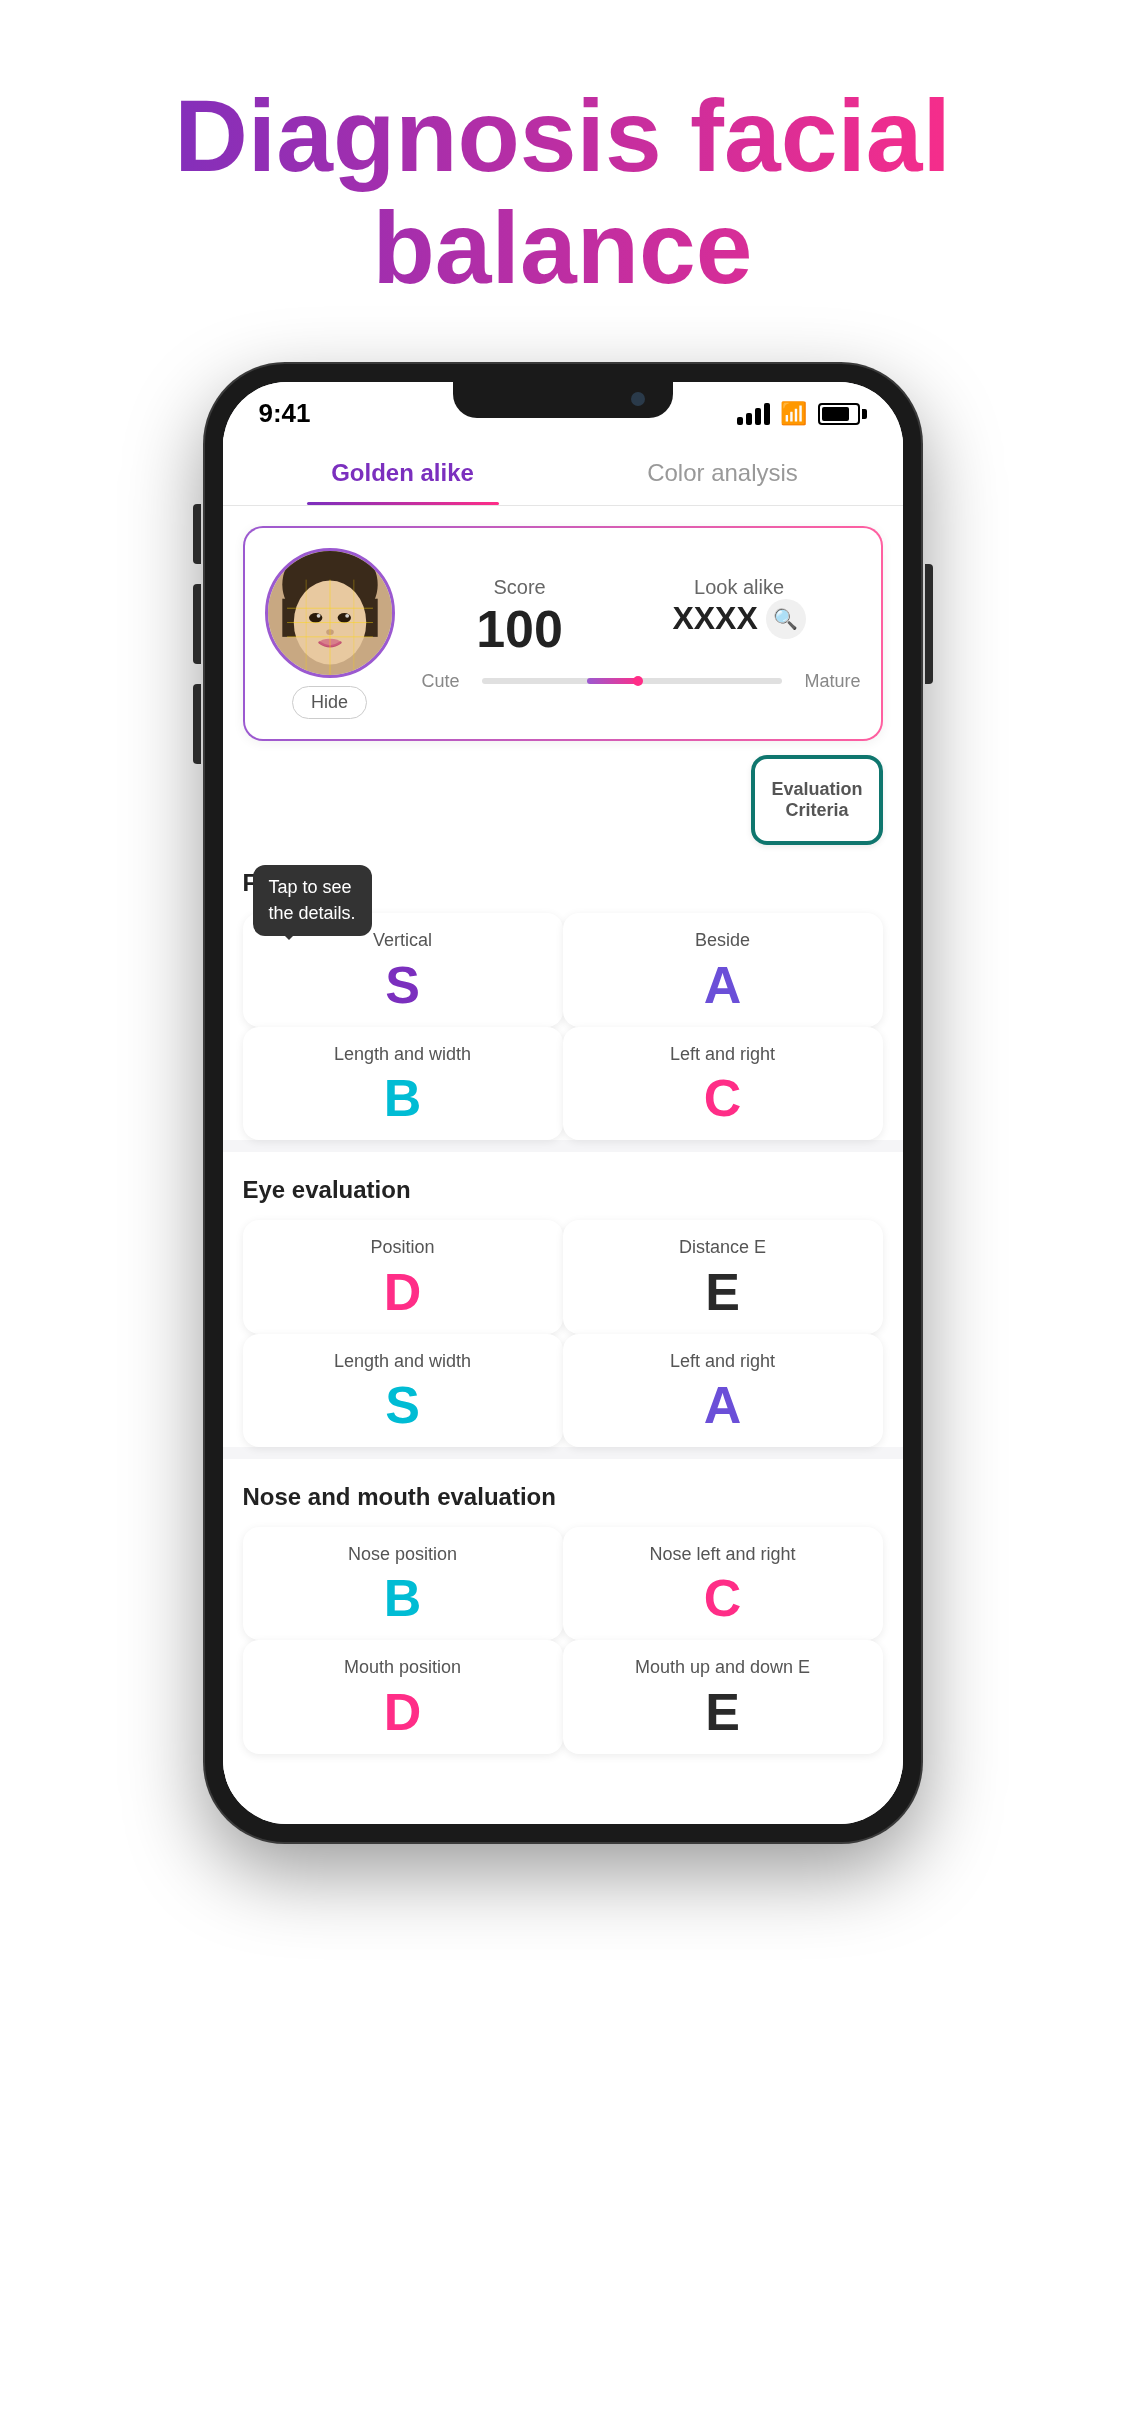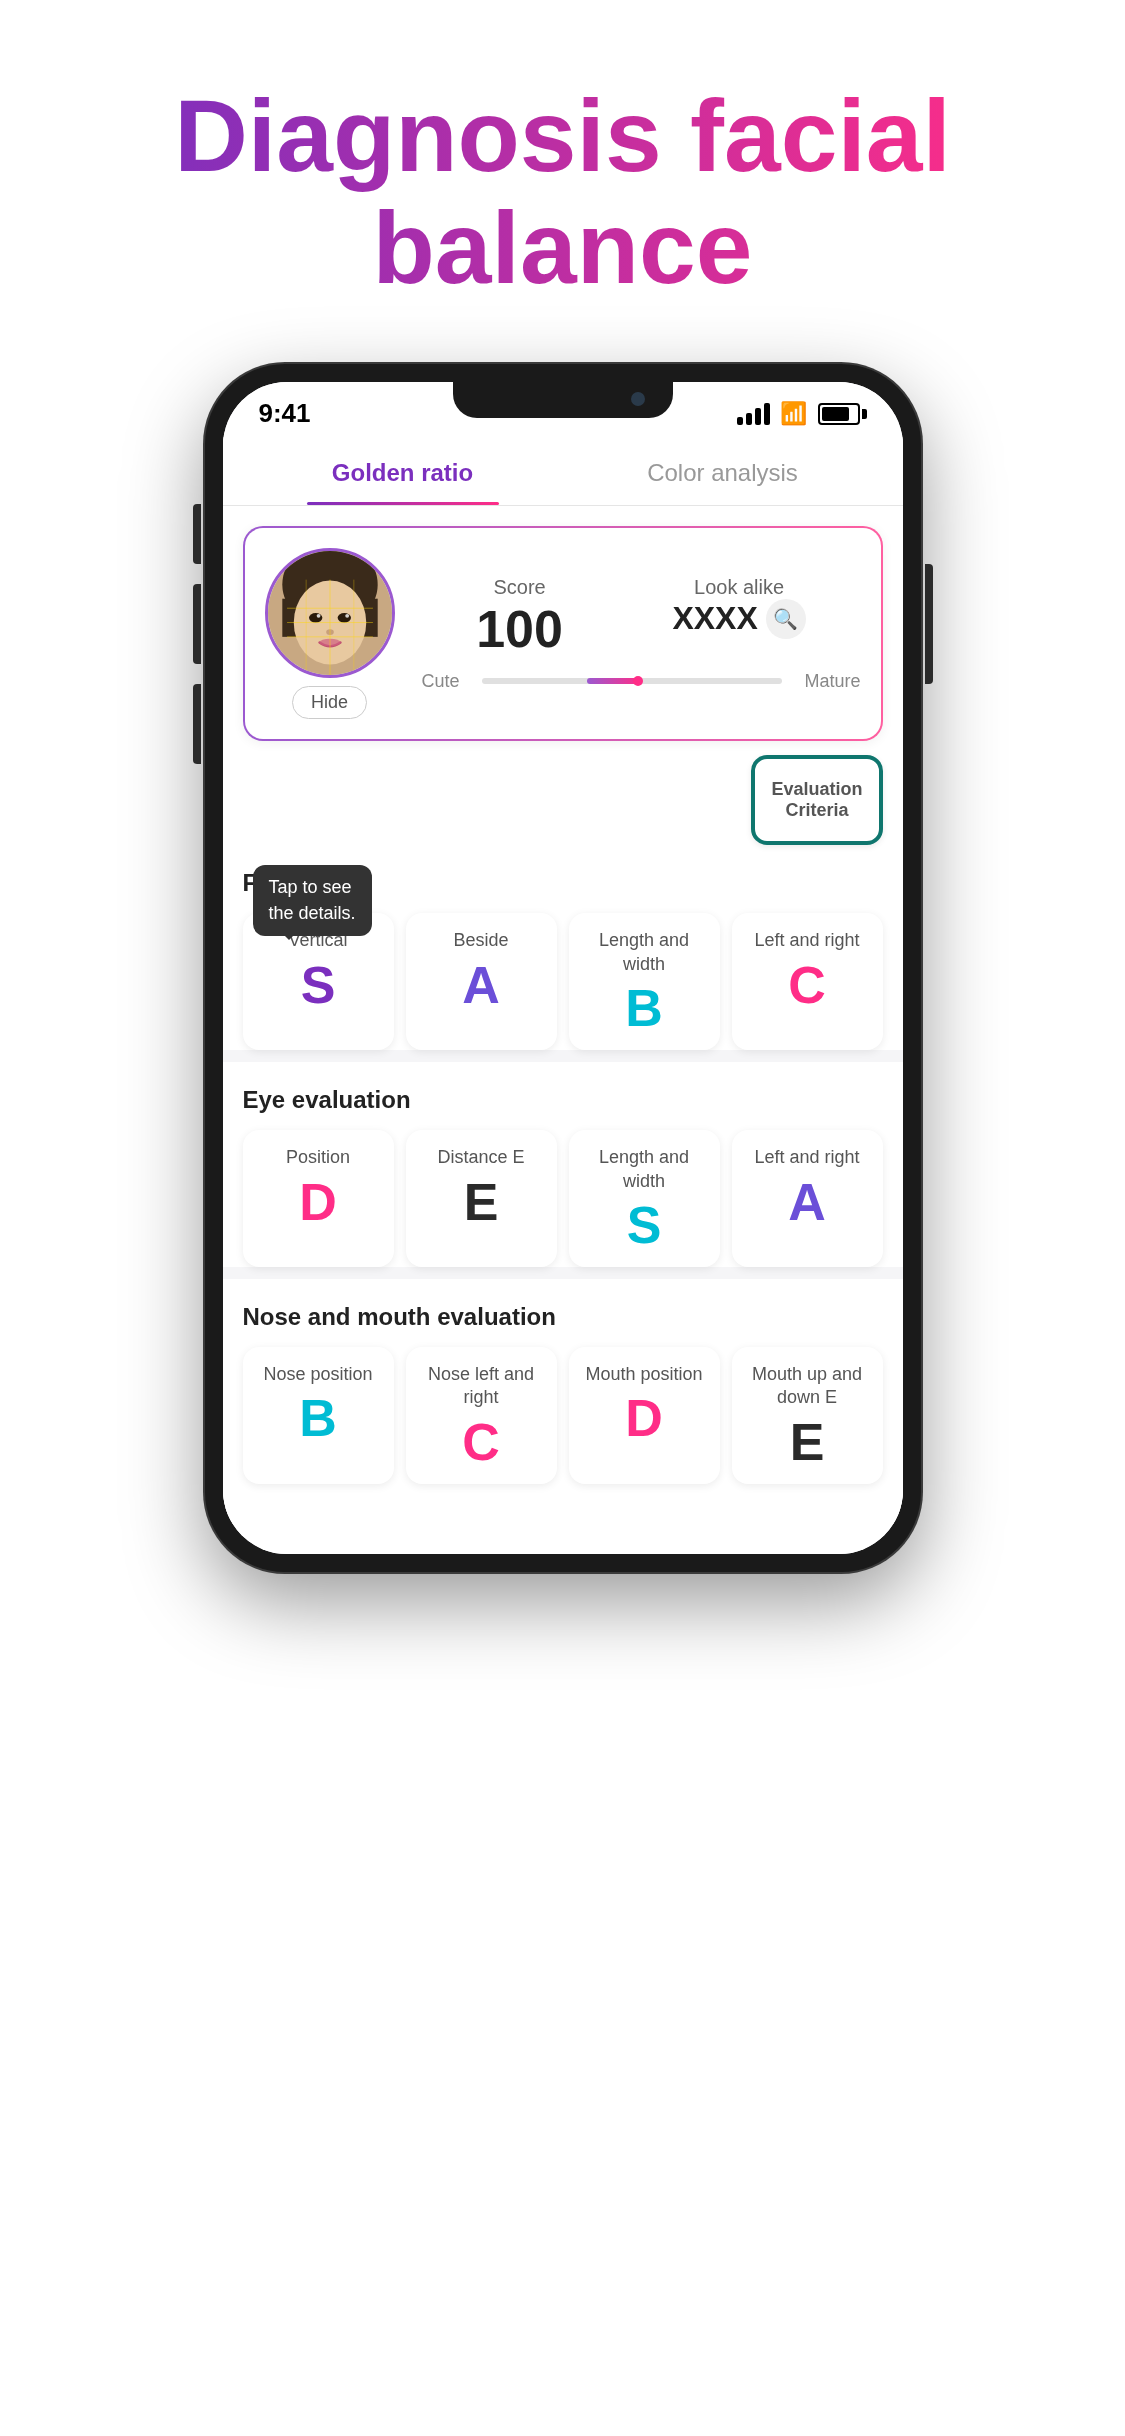--- a/index.html
+++ b/index.html
@@ -355,22 +355,21 @@
     .section-title {
       font-size: 24px;
       font-weight: 600;
       color: #222;
       margin-bottom: 16px;
     }
 
     
     .eval-grid {
       display: grid;
-      grid-template-columns: repeat(4, 1fr);
-      gap: 12px;
+      grid-template-columns: repeat(2, 1fr);
       position: relative;
     }
 
     .eval-card {
       background: white;
       border-radius: 16px;
       padding: 16px 10px;
       text-align: center;
       box-shadow: 0 2px 8px rgba(0,0,0,0.08);
       display: flex;
@@ -480,21 +479,21 @@
           </div>
           <div class="battery-tip"></div>
         </div>
       </div>
     </div>
 
     <div class="app-content">
 
       <div class="tab-bar">
         <div class="tab-item active">
-          <span>Golden ratio</span>
+          <span>Golden alike</span>
         </div>
         <div class="tab-item">
           <span>Color analysis</span>
         </div>
       </div>
 
       <div class="score-card">
 
         <div class="avatar-container">
           <div class="avatar-circle">

